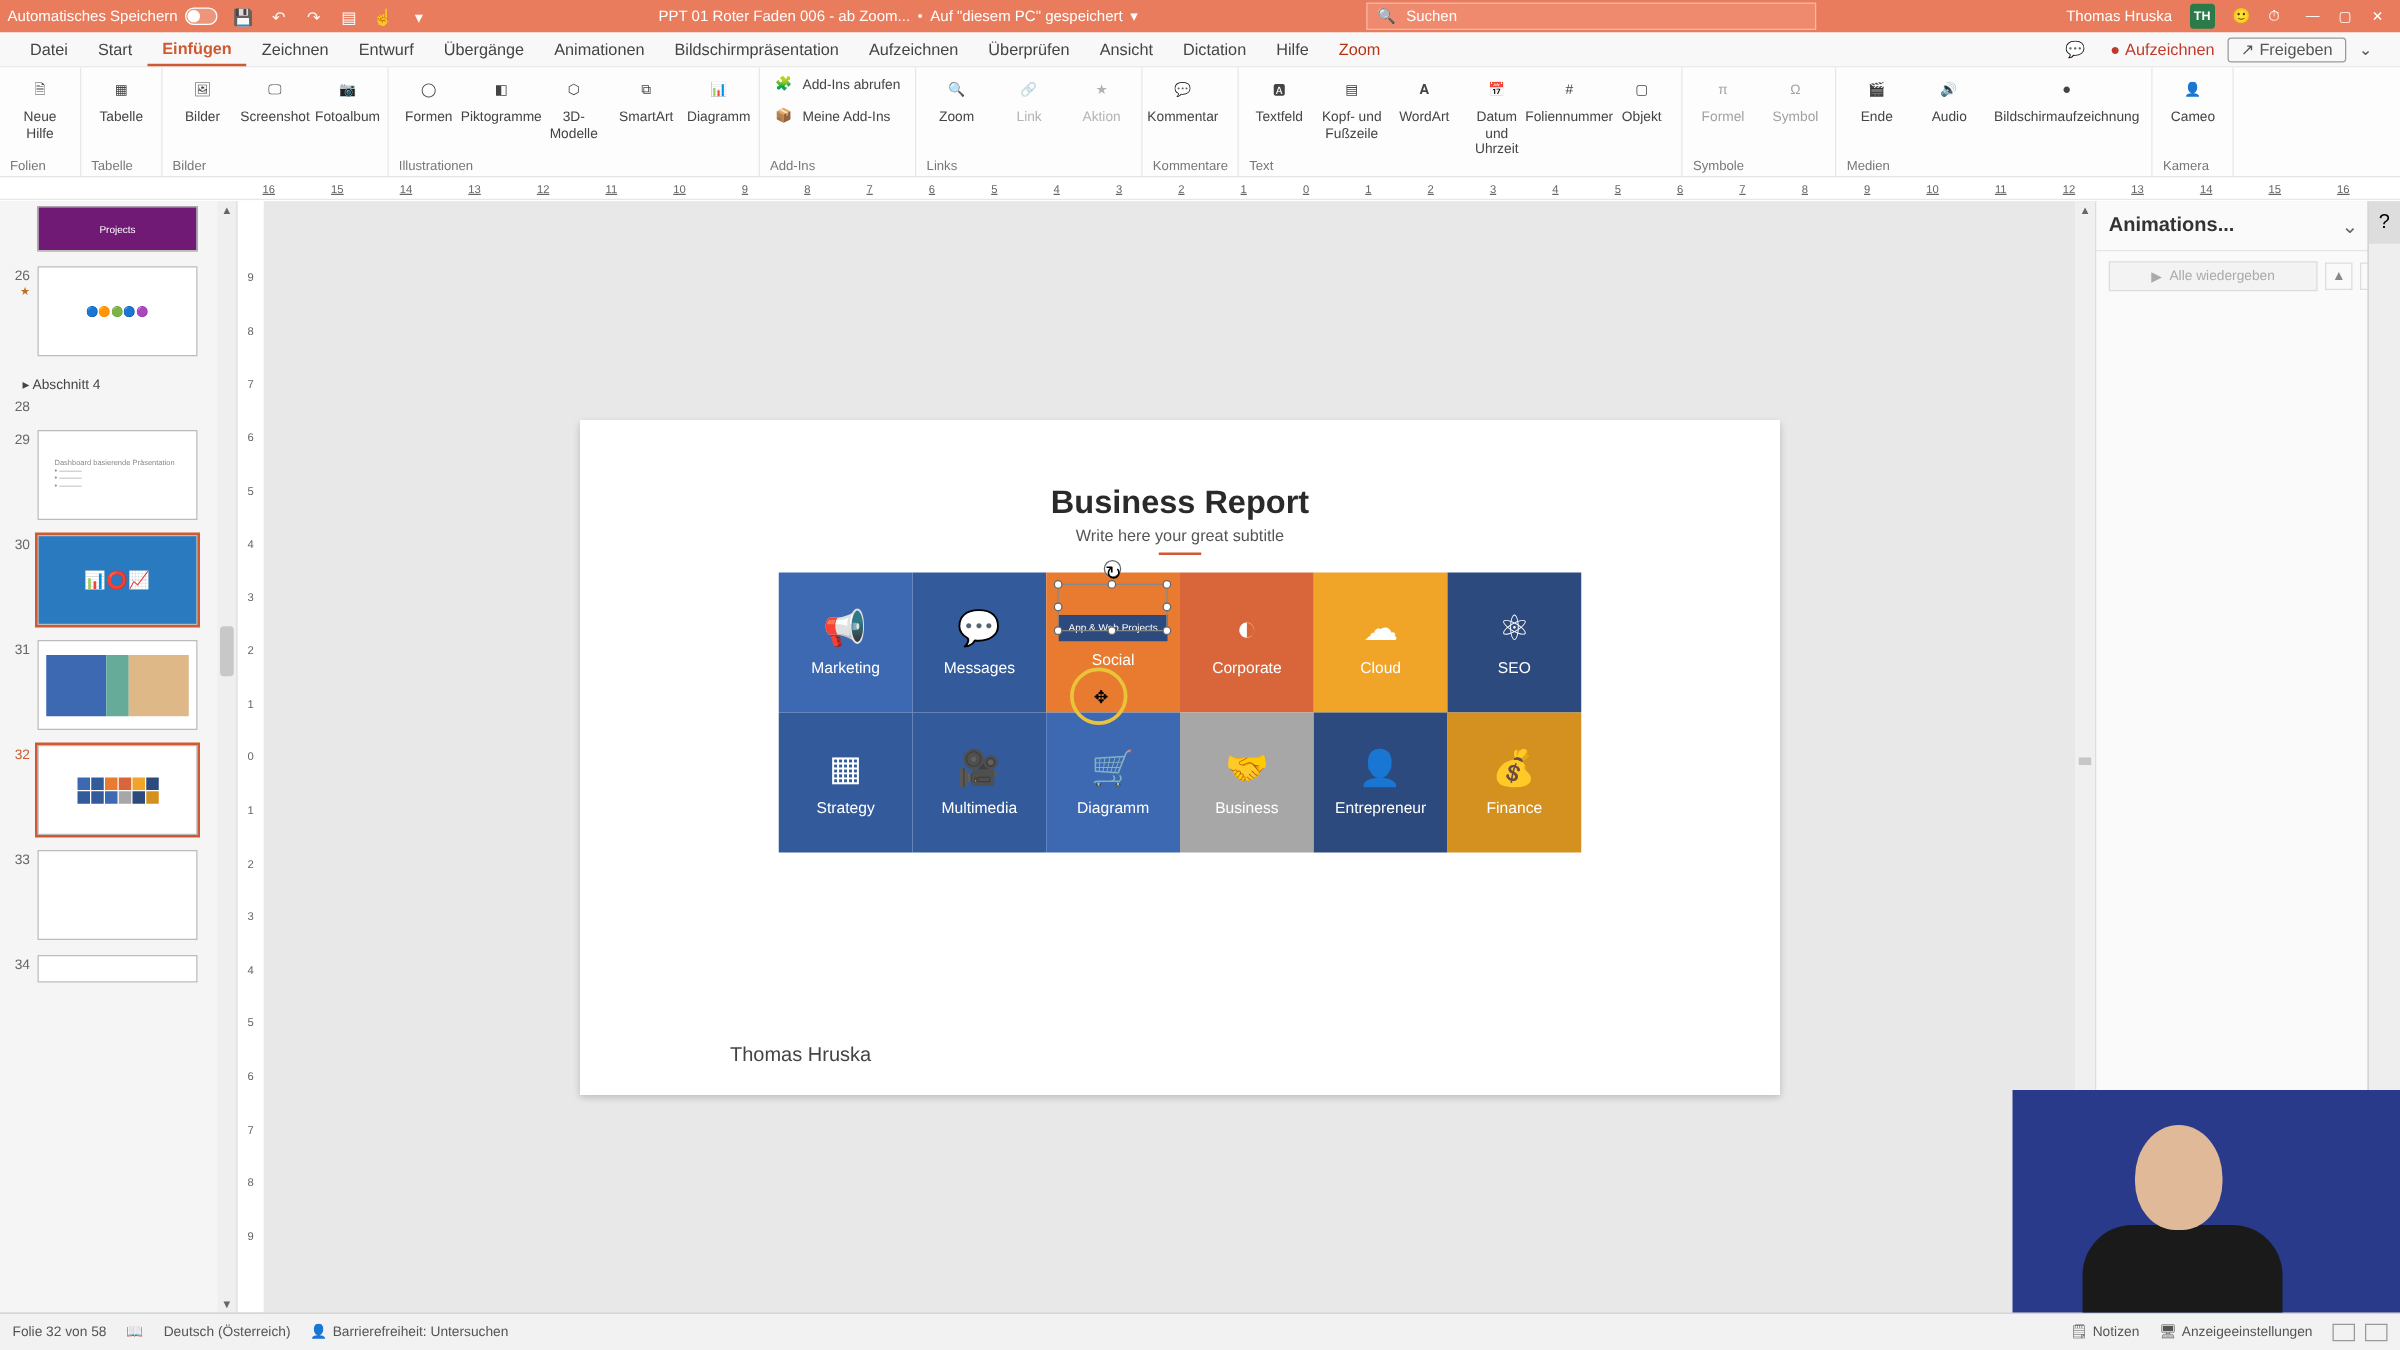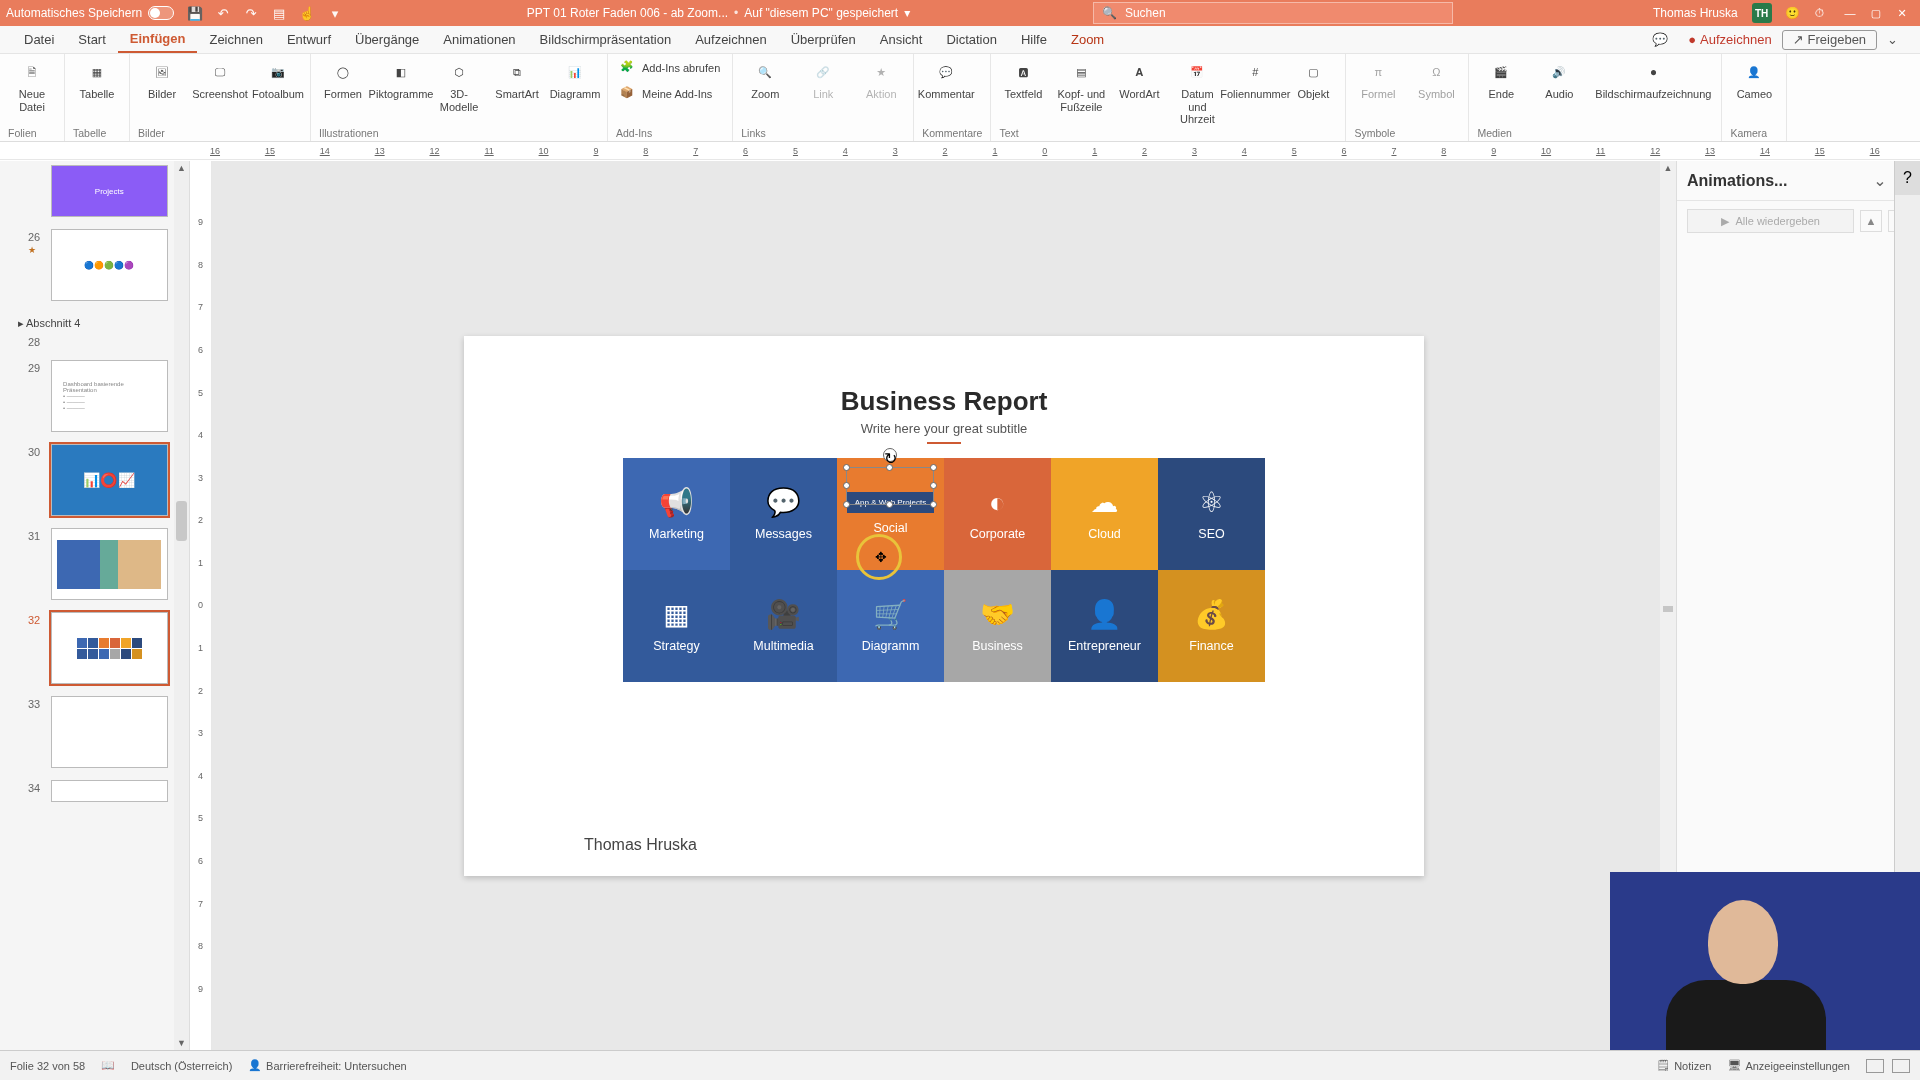--- a/index.html
+++ b/index.html
@@ -41,21 +41,21 @@
 .linebtn .ric{width:16px;height:16px;}
 
 .rulerbar{height:18px;background:#fff;border-bottom:1px solid #e7e7e7;position:relative;}
 .hruler{position:absolute;left:200px;right:30px;top:0;height:18px;font-size:9px;color:#666;display:flex;align-items:center;justify-content:space-between;padding:0 10px;}
 .hruler span{display:inline-block;text-decoration:underline;}
 
 .workarea{position:absolute;top:161px;left:0;right:0;bottom:30px;display:flex;background:#eee;}
 .thumbcol{width:190px;background:#f5f5f5;border-right:1px solid #ddd;overflow:hidden;position:relative;}
 .thumbwrap{position:absolute;top:0;left:0;right:15px;bottom:0;padding:4px 6px;}
 .thumbitem{display:flex;gap:6px;margin-bottom:12px;align-items:flex-start;}
-.thumbitem .num{width:18px;font-size:11px;color:#666;padding-top:2px;margin-left:22px;}
+.thumbitem .num{width:18px;text-align:right;font-size:11px;color:#666;padding-top:2px;}
 .thumbitem .star{font-size:9px;color:#c07020;}
 .thumb{width:128px;height:72px;background:#fff;border:1px solid #bbb;position:relative;display:flex;align-items:center;justify-content:center;font-size:8px;color:#666;overflow:hidden;}
 .thumb.sel{outline:2px solid #ce5a33;}
 .thumb.sel2{outline:2px solid #ce5a33;}
 .thumbcol .scroll{position:absolute;right:0;top:0;bottom:0;width:15px;background:#efefef;}
 .thumbcol .scroll .sthumb{position:absolute;left:2px;right:2px;height:40px;background:#c8c8c8;top:340px;border-radius:3px;}
 .thumbcol .scroll .arr{position:absolute;left:0;right:0;height:14px;display:flex;align-items:center;justify-content:center;font-size:9px;color:#666;}
 .section{font-size:11px;color:#444;padding:4px 0 4px 12px;}
 
 .vruler{width:22px;background:#fff;border-right:1px solid #e7e7e7;display:flex;flex-direction:column;align-items:center;justify-content:space-around;font-size:9px;color:#666;padding:40px 0;}
@@ -165,21 +165,21 @@
   <div class="rightbtn rec">● <span>Aufzeichnen</span></div>
   <div class="rightbtn share">↗ <span>Freigeben</span></div>
   <div class="rightbtn">⌄</div>
 </div>
 
 <div class="ribbon">
   <div class="group">
     <div class="items">
       <div class="rbtn">
           <div class="ric">🗎</div>
-          <span>Neue Datei</span>
+          <span>Neue Hilfe</span>
         </div>
     </div>
       <div class="glabel">Folien</div>
   </div>
   <div class="group">
     <div class="items">
       <div class="rbtn">
           <div class="ric">▦</div>
           <span>Tabelle</span>
         </div>
@@ -376,21 +376,21 @@
       <span>16</span>
     </div>
 </div>
 
 <div class="workarea">
 
   <div class="thumbcol">
     <div class="thumbwrap">
       <div class="thumbitem">
           <div class="num">&nbsp;</div>
-        <div class="thumb" style="height:52px;background:#8b5cf6;color:#fff">Projects</div>
+        <div class="thumb" style="height:36px;background:#701a75;color:#fff">Projects</div>
         </div>
       <div class="thumbitem">
           <div class="num"><span>26</span><br><span class="star">★</span></div>
         <div class="thumb">
             <div style="display:flex;gap:3px">🔵🟠🟢🔵🟣</div>
           </div>
         </div>
       <div class="section">▸ <span>Abschnitt 4</span></div>
       <div class="thumbitem">
           <div class="num">28</div>

